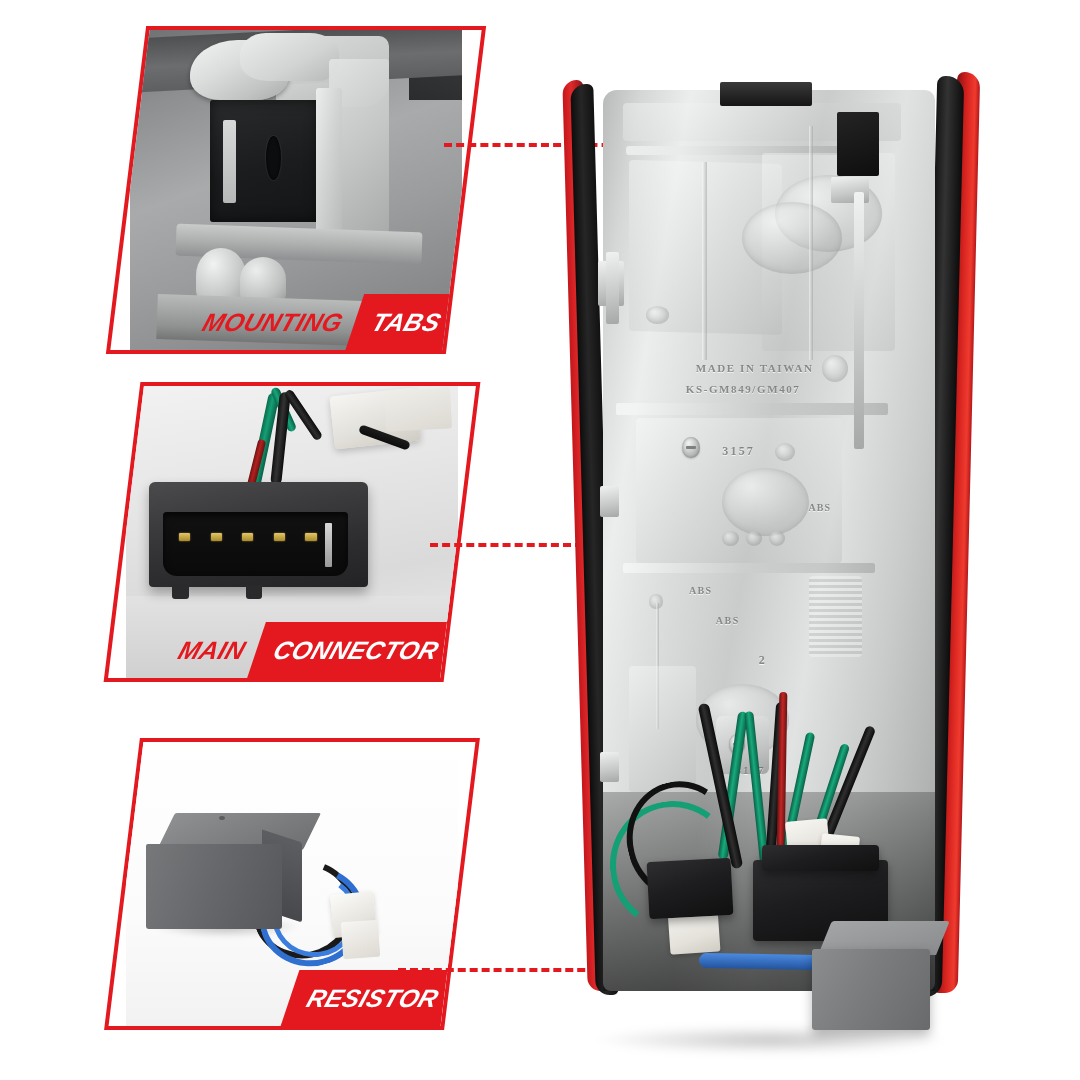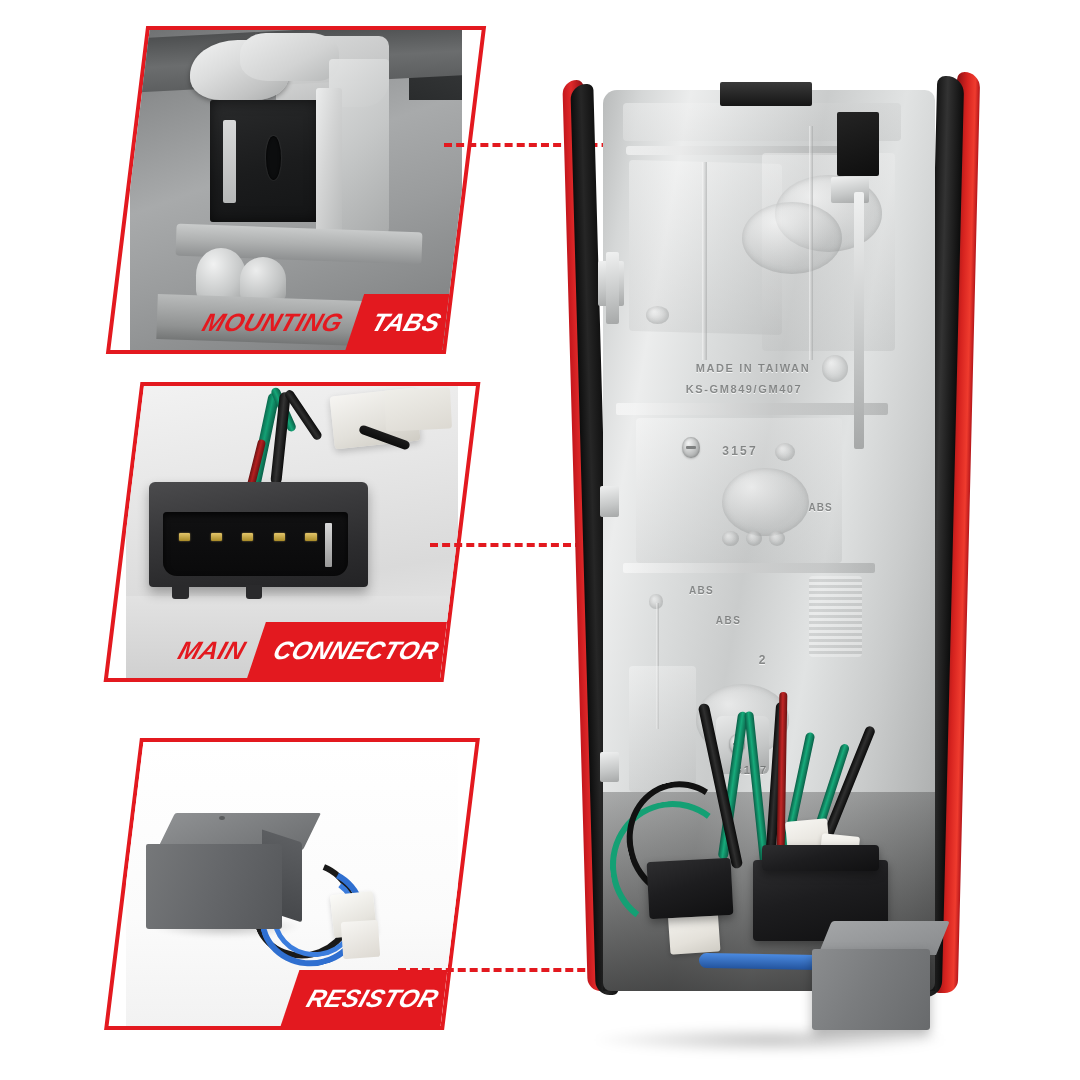--- a/index.html
+++ b/index.html
@@ -406,21 +406,21 @@
   }
   .circle-boss {
     position:absolute;
     border-radius:50%;
     background:radial-gradient(ellipse at 34% 28%,rgba(255,255,255,.55),rgba(175,177,177,.30) 62%,rgba(140,142,142,.28) 100%);
     box-shadow:inset 0 0 6px rgba(120,122,122,.35);
   }
   .emboss {
     position:absolute;
     color:rgba(96,98,98,.72);
-    font-family:Liberation Sans, sans-serif;
+    font-family:Liberation Serif, serif;
     font-weight:bold;
     letter-spacing:1.6px;
     text-shadow:0 1px 0 rgba(255,255,255,.75);
     white-space:nowrap;
     user-select:none;
   }
   .black-clip-top {
     position:absolute; left:38%; top:2.4%; width:22%; height:2.4%;
     background:linear-gradient(180deg,#3a3a3a,#151515);
     border-radius:2px;

